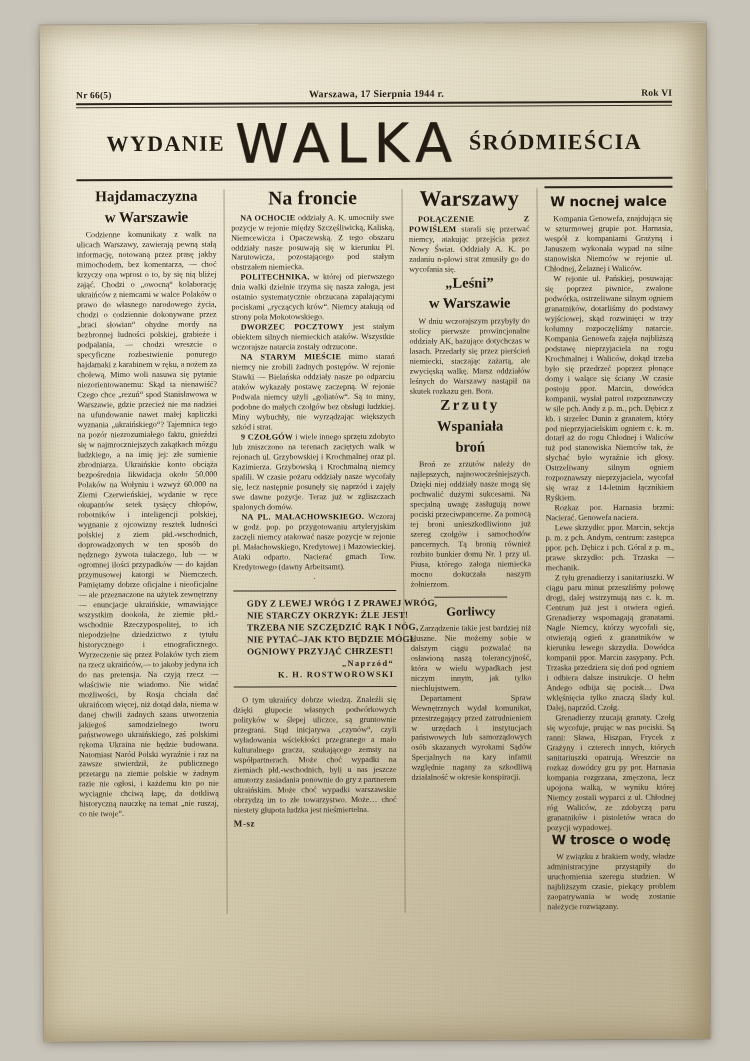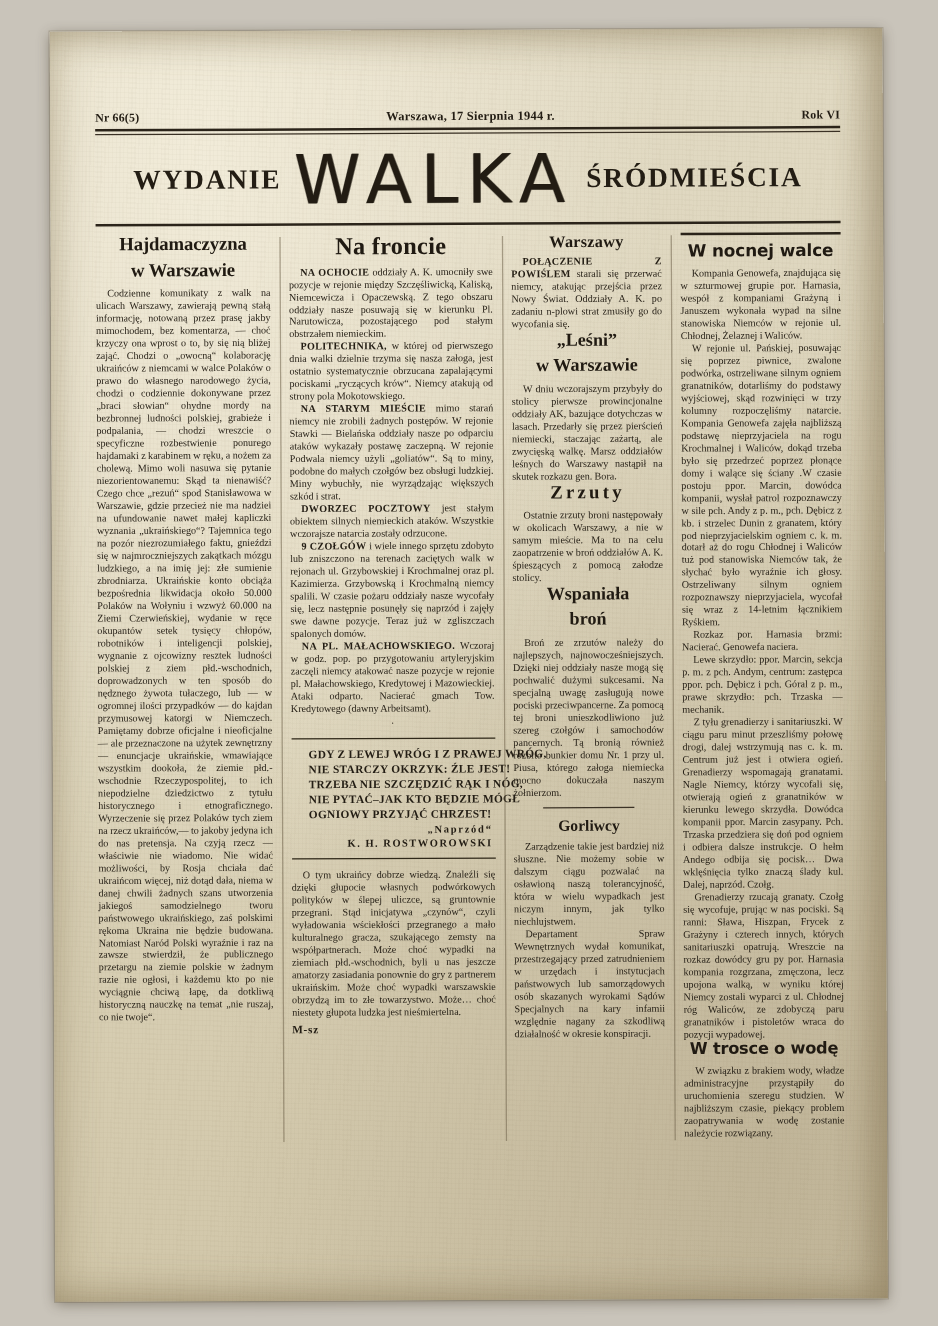--- a/index.html
+++ b/index.html
@@ -92,21 +92,21 @@
   h2.hd{
     margin:0 0 4px 0;
     font-family:"Liberation Serif", serif;
     font-weight:bold;
     text-align:center;
     line-height:1.12;
     color:#201a12;
   }
   .hd.h-haj{font-size:15px;letter-spacing:-0.1px;}
   .hd.h-front{font-size:19.5px;letter-spacing:.2px;white-space:nowrap;}
-  .hd.h-wars{font-size:13px;letter-spacing:.2px;}
+  .hd.h-wars{font-size:22px;letter-spacing:.2px;}
   .hd.h-noc{font-size:13.5px;letter-spacing:-0.1px;font-family:"DejaVu Sans",sans-serif;}
   .hd.h-lesni{font-size:14.5px;}
   .hd.h-zrzuty{font-size:15px;letter-spacing:2.6px;}
   .hd.h-wspan{font-size:14.5px;}
   .hd.h-gorl{font-size:12.5px;}
   .hd.h-woda{font-size:13px;font-family:"DejaVu Sans",sans-serif;letter-spacing:-0.2px;}
   .sp-t{margin-top:9px;}
   .sp-t2{margin-top:11px;}
 
   .thinrule{border-bottom:1.3px solid #3b3226;margin:7px 24px 7px 24px;}
@@ -163,24 +163,24 @@
       <div class="col c1">
         <h2 class="hd h-haj">Hajdamaczyzna</h2>
         <h2 class="hd h-haj" style="margin-bottom:5px">w Warszawie</h2>
         <p class="body">Codzienne komunikaty z walk na ulicach Warszawy, zawierają pewną stałą informację, notowaną przez prasę jakby mimochodem, bez komentarza, — choć krzyczy ona wprost o to, by się nią bliżej zająć. Chodzi o „owocną“ kolaborację ukraińców z niemcami w walce Polaków o prawo do własnego narodowego życia, chodzi o codziennie dokonywane przez „braci słowian“ ohydne mordy na bezbronnej ludności polskiej, grabieże i podpalania, — chodzi wreszcie o specyficzne rozbestwienie ponurego hajdamaki z karabinem w ręku, a nożem za cholewą. Mimo woli nasuwa się pytanie niezorientowanemu: Skąd ta nienawiść? Czego chce „rezuń“ spod Stanisławowa w Warszawie, gdzie przecież nie ma nadziei na ufundowanie nawet małej kapliczki wyznania „ukraińskiego“? Tajemnica tego na pozór niezrozumiałego faktu, gnieździ się w najmroczniejszych zakątkach mózgu ludzkiego, a na imię jej: złe sumienie zbrodniarza. Ukraińskie konto obciąża bezpośrednia likwidacja około 50.000 Polaków na Wołyniu i wzwyż 60.000 na Ziemi Czerwieńskiej, wydanie w ręce okupantów setek tysięcy chłopów, robotników i inteligencji polskiej, wygnanie z ojcowizny resztek ludności polskiej z ziem płd.-wschodnich, doprowadzonych w ten sposób do nędznego żywota tułaczego, lub — w ogromnej ilości przypadków — do kajdan przymusowej katorgi w Niemczech. Pamiętamy dobrze oficjalne i nieoficjalne — ale przeznaczone na użytek zewnętrzny — enuncjacje ukraińskie, wmawiające wszystkim dookoła, że ziemie płd.-wschodnie Rzeczypospolitej, to ich niepodzielne dziedzictwo z tytułu historycznego i etnograficznego. Wyrzeczenie się przez Polaków tych ziem na rzecz ukraińców,— to jakoby jedyna ich do nas pretensja. Na czyją rzecz — właściwie nie wiadomo. Nie widać możliwości, by Rosja chciała dać ukraińcom więcej, niż dotąd dała, niema w danej chwili żadnych szans utworzenia jakiegoś samodzielnego tworu państwowego ukraińskiego, zaś polskimi rękoma Ukraina nie będzie budowana. Natomiast Naród Polski wyraźnie i raz na zawsze stwierdził, że publicznego przetargu na ziemie polskie w żadnym razie nie ogłosi, i każdemu kto po nie wyciągnie chciwą łapę, da dotkliwą historyczną nauczkę na temat „nie ruszaj, co nie twoje“.</p>
       </div>
 
       <div class="vr"></div>
 
       <div class="col c2">
         <h2 class="hd h-front">Na froncie</h2>
-        <p class="body"><span class="kicker">NA OCHOCIE</span><span> oddziały A. K. umocniły swe pozycje w rejonie między Szczęśliwicką, Kaliską, Niemcewicza i Opaczewską. Z tego obszaru oddziały nasze posuwają się w kierunku Pl. Narutowicza, pozostającego pod stałym obstrzałem niemieckim.</span></p>
+        <p class="body"><span class="kicker">NA OCHOCIE</span><span> oddziały A. K. umocniły swe pozycje w rejonie między Szczęśliwicką, Kaliską, Niemcewicza i Opaczewską. Z tego obszaru oddziały nasze posuwają się w kierunku Pl. Narutowicza, pozostającego pod stałym obstrzałem niemiecka.</span></p>
         <p class="body"><span class="kicker">POLITECHNIKA,</span><span> w której od pierwszego dnia walki dzielnie trzyma się nasza załoga, jest ostatnio systematycznie obrzucana zapalającymi pociskami „ryczących krów“. Niemcy atakują od strony pola Mokotowskiego.</span></p>
+        <p class="body"><span class="kicker">DWORZEC POCZTOWY</span><span> jest stałym obiektem silnych niemieckich ataków. Wszystkie wczorajsze natarcia zostały odrzucone.</span></p>
         <p class="body"><span class="kicker">NA STARYM MIEŚCIE</span><span> mimo starań niemcy nie zrobili żadnych postępów. W rejonie Stawki — Bielańska oddziały nasze po odparciu ataków wykazały postawę zaczepną. W rejonie Podwala niemcy użyli „goliatów“. Są to miny, podobne do małych czołgów bez obsługi ludzkiej. Miny wybuchły, nie wyrządzając większych szkód i strat.</span></p>
-        <p class="body"><span class="kicker">DWORZEC POCZTOWY</span><span> jest stałym obiektem silnych niemieckich ataków. Wszystkie wczorajsze natarcia zostały odrzucone.</span></p>
         <p class="body"><span class="kicker">9 CZOŁGÓW</span><span> i wiele innego sprzętu zdobyto lub zniszczono na terenach zaciętych walk w rejonach ul. Grzybowskiej i Krochmalnej oraz pl. Kazimierza. Grzybowską i Krochmalną niemcy spalili. W czasie pożaru oddziały nasze wycofały się, lecz następnie posunęły się naprzód i zajęły swe dawne pozycje. Teraz już w zgliszczach spalonych domów.</span></p>
         <p class="body"><span class="kicker">NA PL. MAŁACHOWSKIEGO.</span><span> Wczoraj w godz. pop. po przygotowaniu artyleryjskim zaczęli niemcy atakować nasze pozycje w rejonie pl. Małachowskiego, Kredytowej i Mazowieckiej. Ataki odparto. Nacierać gmach Tow. Kredytowego (dawny Arbeitsamt).</span></p>
 
         <div class="dot">·</div>
 
         <div class="poembox">
           <div class="poem">
             <div class="ln">GDY Z LEWEJ WRÓG I Z PRAWEJ WRÓG,</div>
             <div class="ln">NIE STARCZY OKRZYK: ŹLE JEST!</div>
             <div class="ln">TRZEBA NIE SZCZĘDZIĆ RĄK I NÓG,</div>
@@ -201,21 +201,20 @@
 
       <div class="col c3">
         <h2 class="hd h-wars">Warszawy</h2>
         <p class="body"><span class="kicker">POŁĄCZENIE Z POWIŚLEM</span><span> starali się przerwać niemcy, atakując przejścia przez Nowy Świat. Oddziały A. K. po zadaniu n-plowi strat zmusiły go do wycofania się.</span></p>
 
         <h2 class="hd h-lesni sp-t">„Leśni”</h2>
         <h2 class="hd h-lesni" style="margin-bottom:5px">w Warszawie</h2>
         <p class="body">W dniu wczorajszym przybyły do stolicy pierwsze prowincjonalne oddziały AK, bazujące dotychczas w lasach. Przedarły się przez pierścień niemiecki, staczając zażartą, ale zwycięską walkę. Marsz oddziałów leśnych do Warszawy nastąpił na skutek rozkazu gen. Bora.</p>
 
         <h2 class="hd h-zrzuty sp-t2" style="margin-bottom:5px">Zrzuty</h2>
-        <p class="body">Ostatnie zrzuty broni następowały w okolicach Warszawy, a nie w samym mieście. Ma to na celu zaopatrzenie w broń oddziałów A. K. śpieszących z pomocą załodze stolicy.</p>
 
         <h2 class="hd h-wspan sp-t2">Wspaniała</h2>
         <h2 class="hd h-wspan" style="margin-bottom:5px">broń</h2>
         <p class="body">Broń ze zrzutów należy do najlepszych, najnowocześniejszych. Dzięki niej oddziały nasze mogą się pochwalić dużymi sukcesami. Na specjalną uwagę zasługują nowe pociski przeciwpancerne. Za pomocą tej broni unieszkodliwiono już szereg czołgów i samochodów pancernych. Tą bronią również rozbito bunkier domu Nr. 1 przy ul. Piusa, którego załoga niemiecka mocno dokuczała naszym żołnierzom.</p>
 
         <div class="thinrule"></div>
 
         <h2 class="hd h-gorl" style="margin-bottom:5px">Gorliwcy</h2>
         <p class="body" style="margin-top:5px">Zarządzenie takie jest bardziej niż słuszne. Nie możemy sobie w dalszym ciągu pozwalać na osławioną naszą tolerancyjność, która w wielu wypadkach jest niczym innym, jak tylko niechlujstwem.</p>
         <p class="body">Departament Spraw Wewnętrznych wydał komunikat, przestrzegający przed zatrudnieniem w urzędach i instytucjach państwowych lub samorządowych osób skazanych wyrokami Sądów Specjalnych na kary infamii względnie nagany za szkodliwą działalność w okresie konspiracji.</p>

